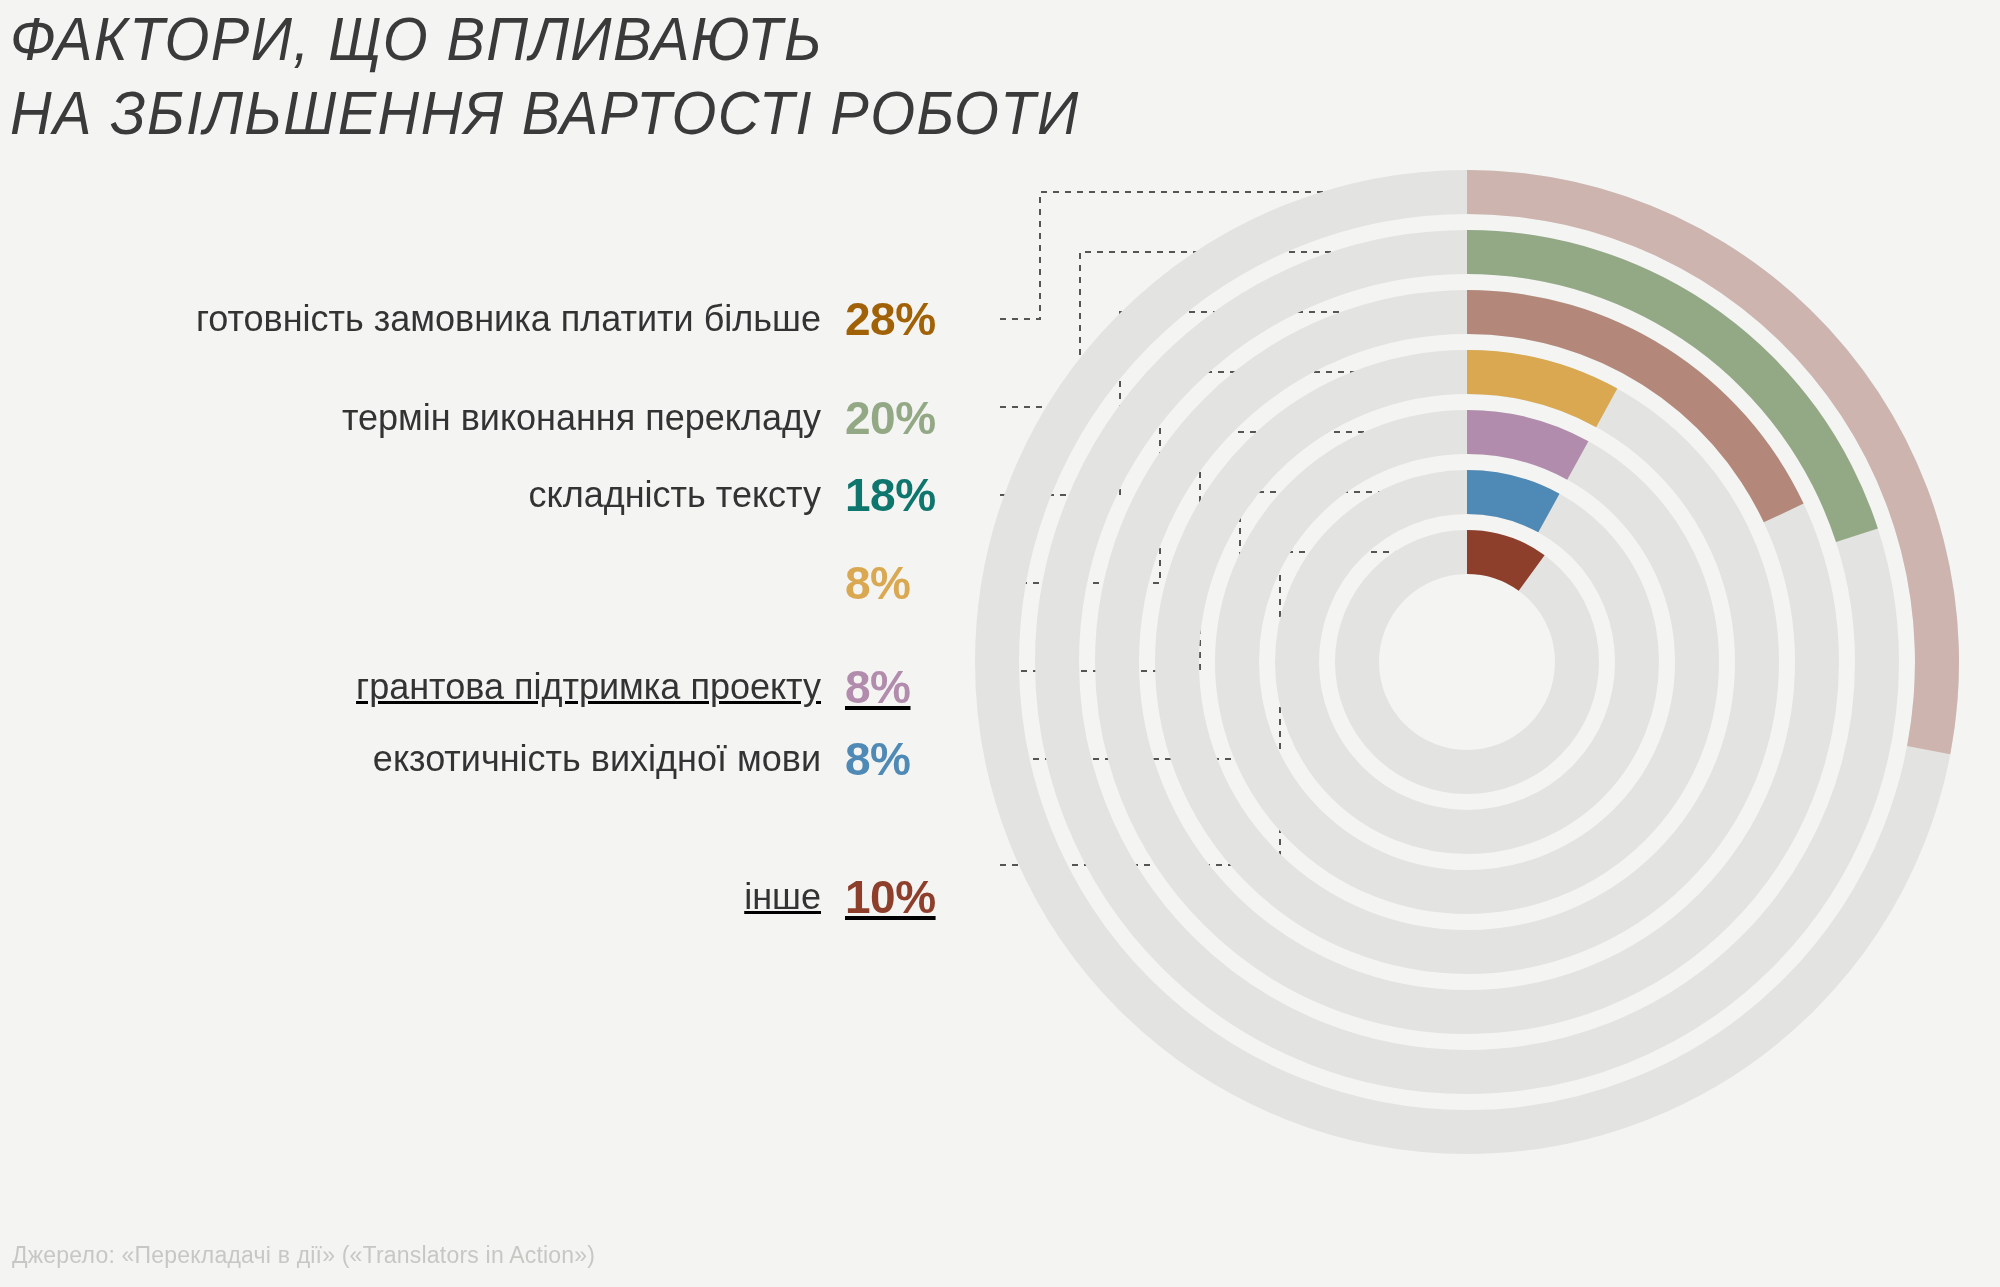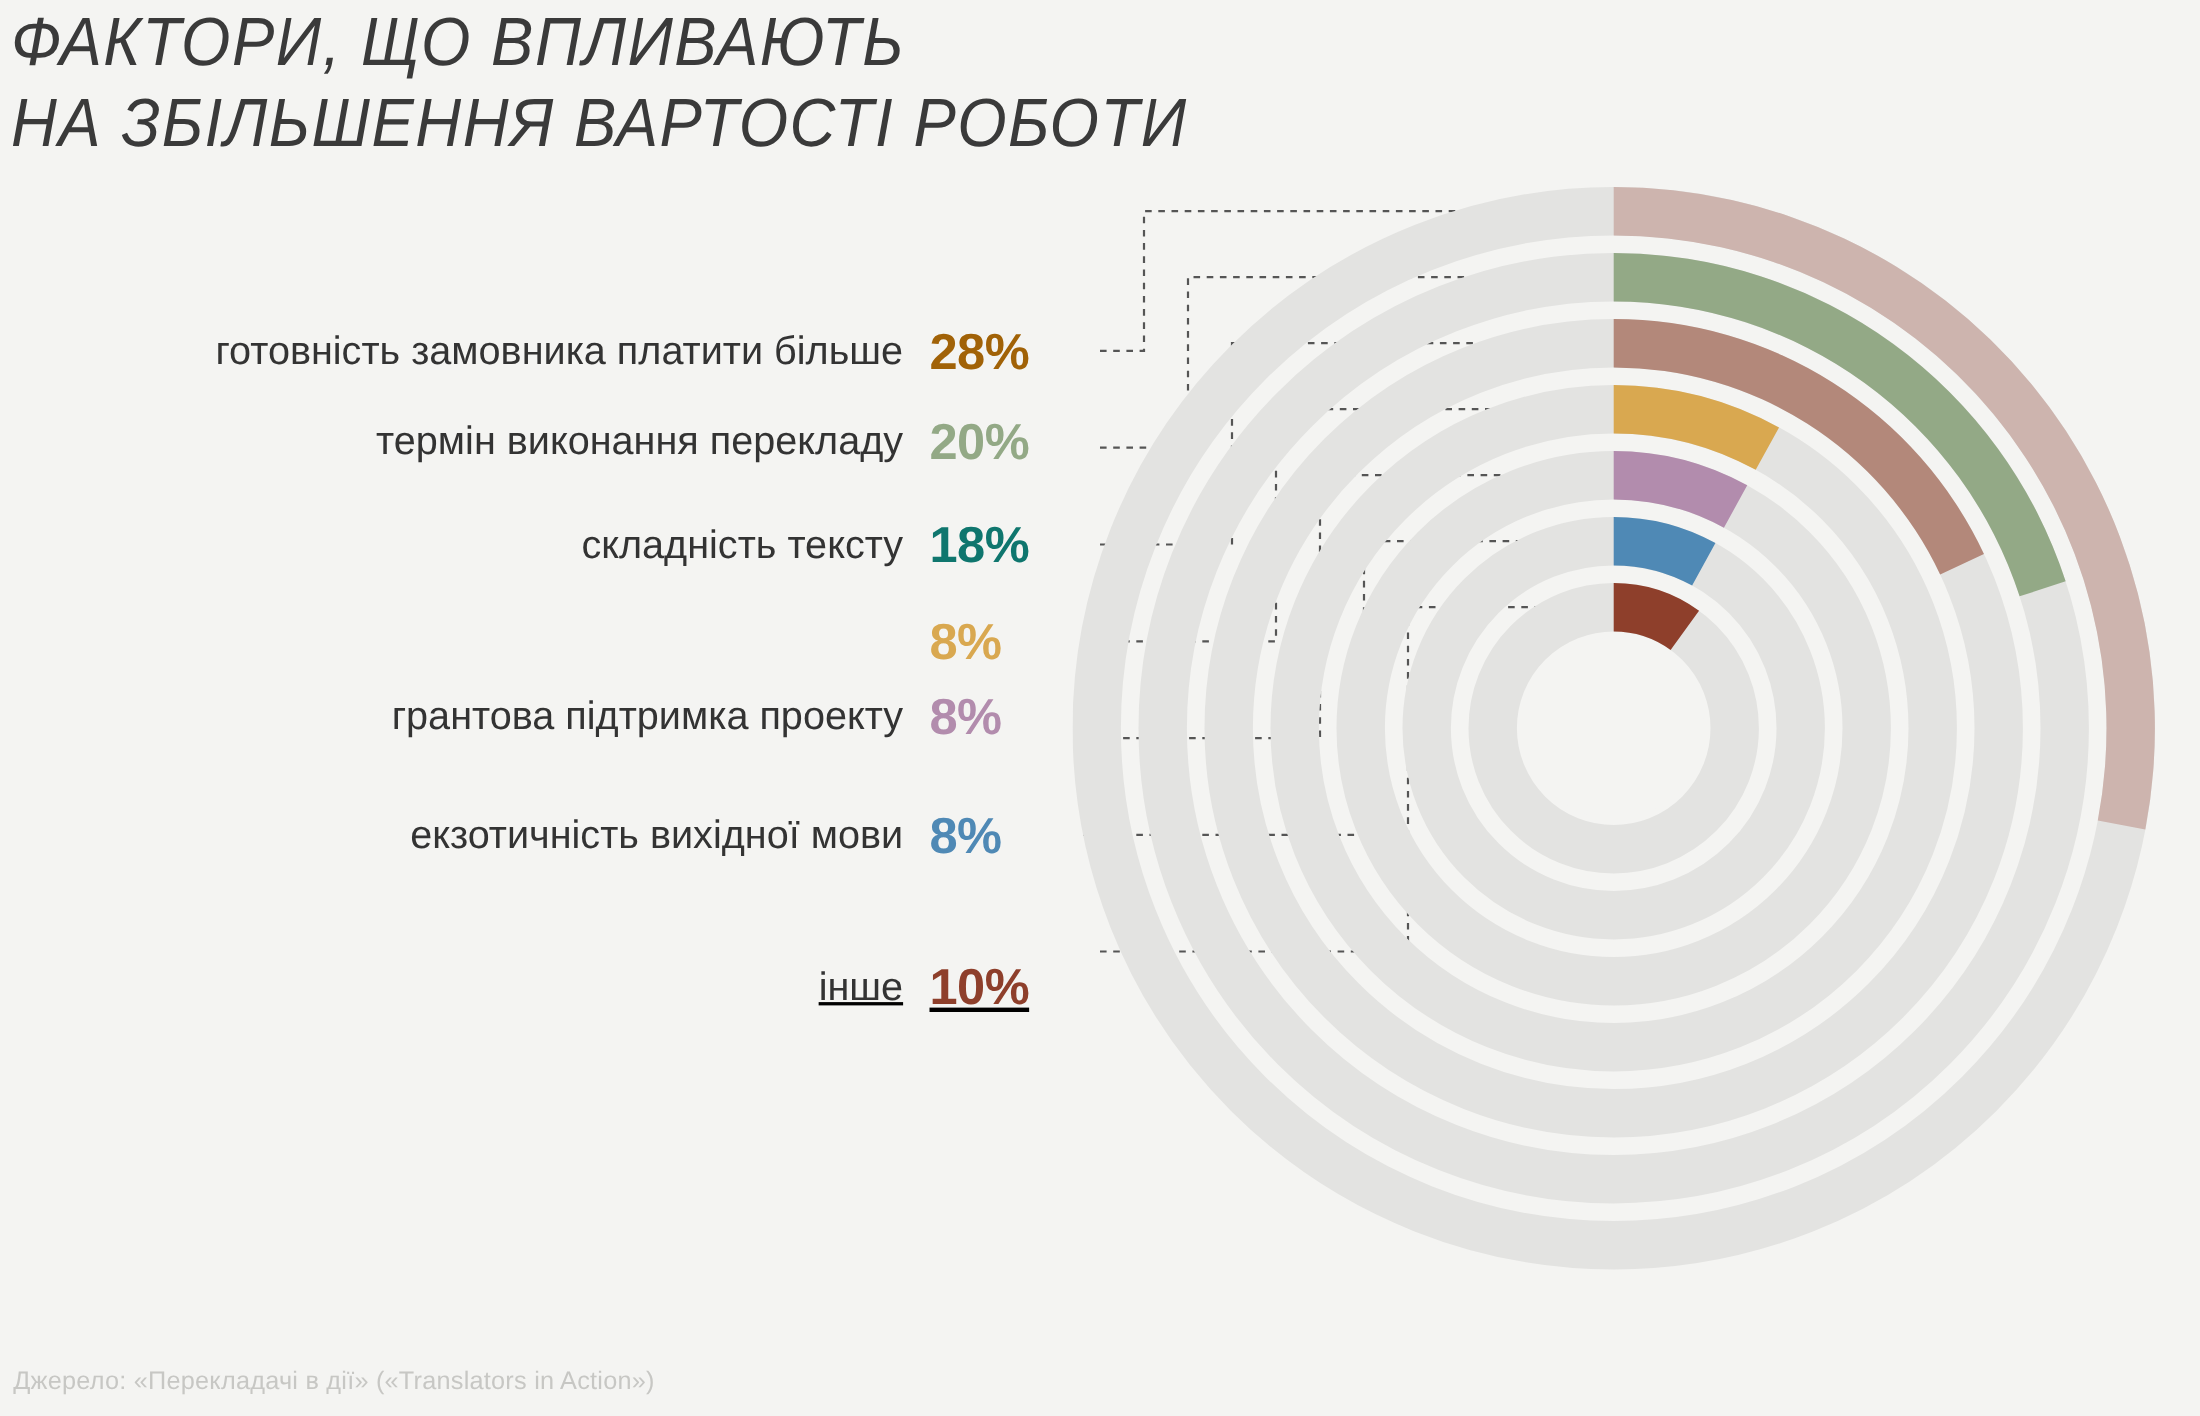--- a/index.html
+++ b/index.html
@@ -116,32 +116,32 @@
     <path d="M 985 671 L 1200 671 L 1200 432 L 1467 432" fill="none" stroke="#555" stroke-width="2" stroke-dasharray="6 6"></path>
     <path d="M 985 759 L 1240 759 L 1240 492 L 1467 492" fill="none" stroke="#555" stroke-width="2" stroke-dasharray="6 6"></path>
     <path d="M 1000 865 L 1280 865 L 1280 552 L 1467 552" fill="none" stroke="#555" stroke-width="2" stroke-dasharray="6 6"></path>
   </svg>
 
 <div id="legend">
     <div class="legend-row" style="top: 22px;">
       <span class="legend-label">готовність замовника платити більше</span>
       <span class="legend-pct" style="color: #a16207;">28%</span>
     </div>
-    <div class="legend-row" style="top: 104px;">
+    <div class="legend-row" style="top: 121px;">
       <span class="legend-label">термін виконання перекладу</span>
       <span class="legend-pct" style="color: rgb(147, 169, 134);">20%</span>
     </div>
     <div class="legend-row" style="top: 198px;">
       <span class="legend-label">складність тексту</span>
       <span class="legend-pct" style="color: #0f766e;">18%</span>
     </div>
     <div class="legend-row" style="top: 286px;">
       <span class="legend-pct" style="color: rgb(217, 168, 80);">8%</span>
     </div>
-    <div class="legend-row" style="top: 354px;">
+    <div class="legend-row" style="top: 390px; text-decoration: underline;">
       <span class="legend-label">грантова підтримка проекту</span>
       <span class="legend-pct" style="color: rgb(178, 140, 173);">8%</span>
     </div>
     <div class="legend-row" style="top: 462px;">
       <span class="legend-label">екзотичність вихідної мови</span>
       <span class="legend-pct" style="color: rgb(79, 137, 181);">8%</span>
     </div>
     <div class="legend-row" style="top: 600px; text-decoration: underline;">
       <span class="legend-label">інше</span>
       <span class="legend-pct" style="color: rgb(142, 63, 43);">10%</span>

